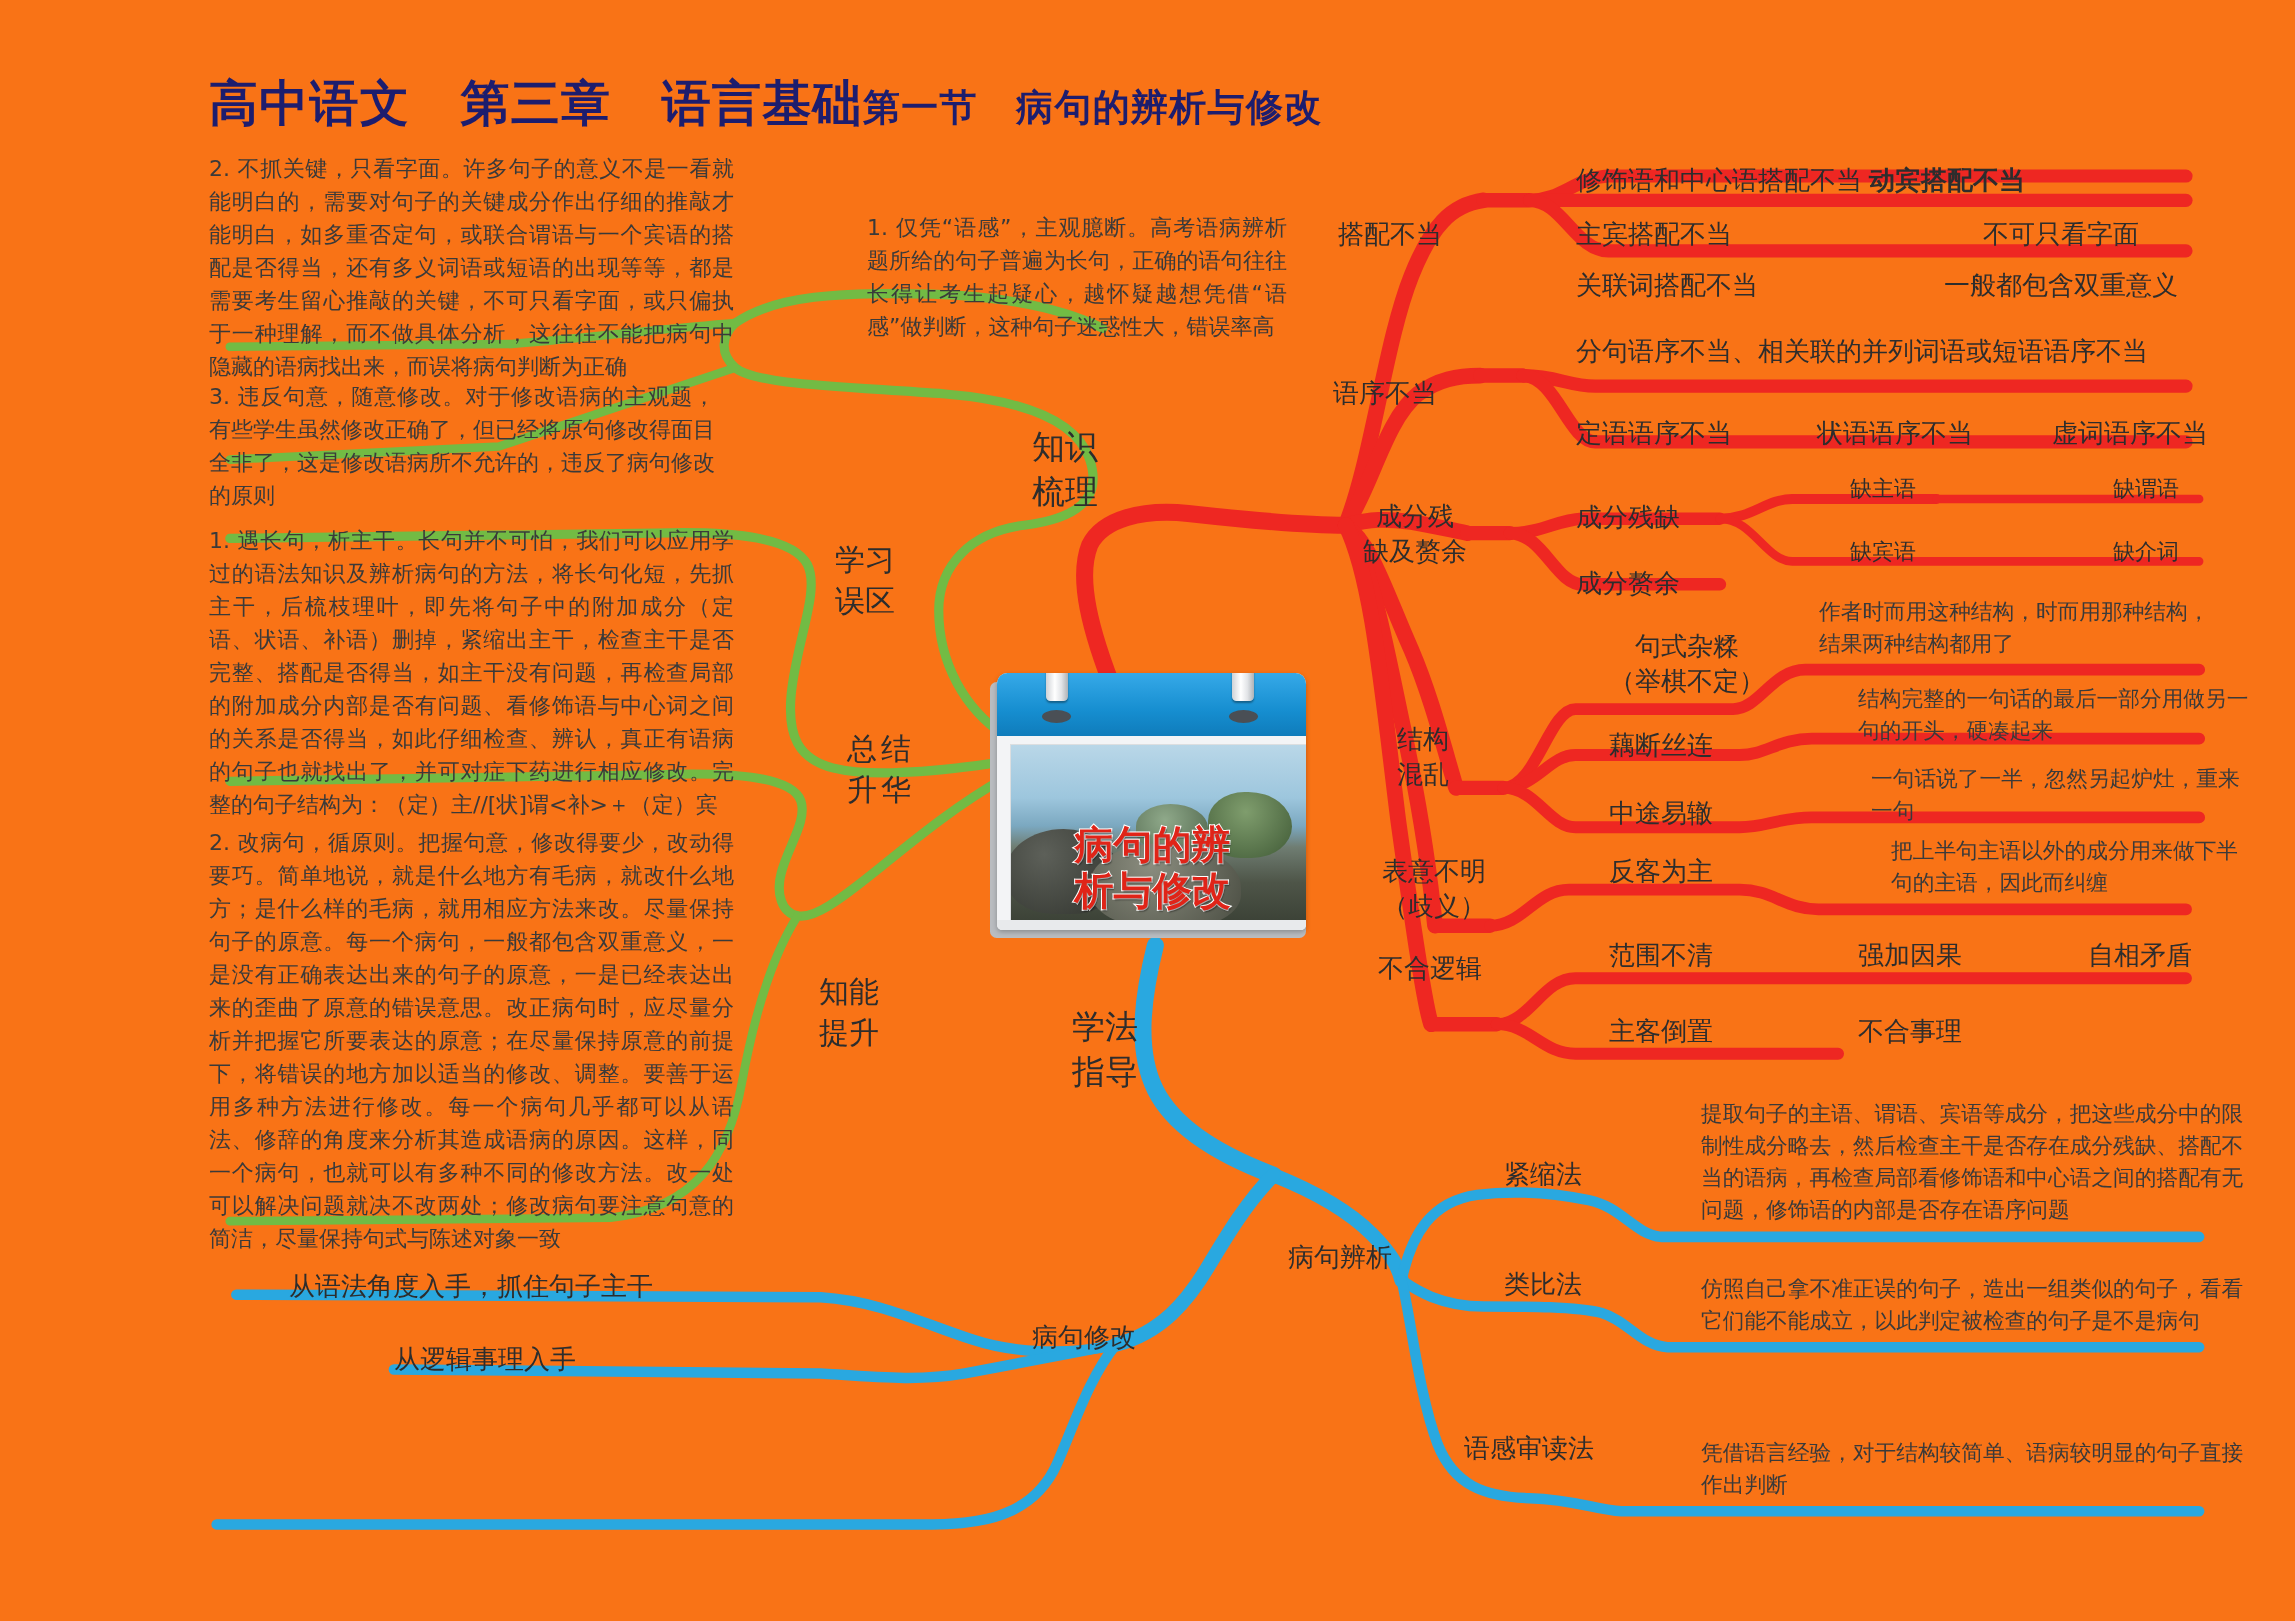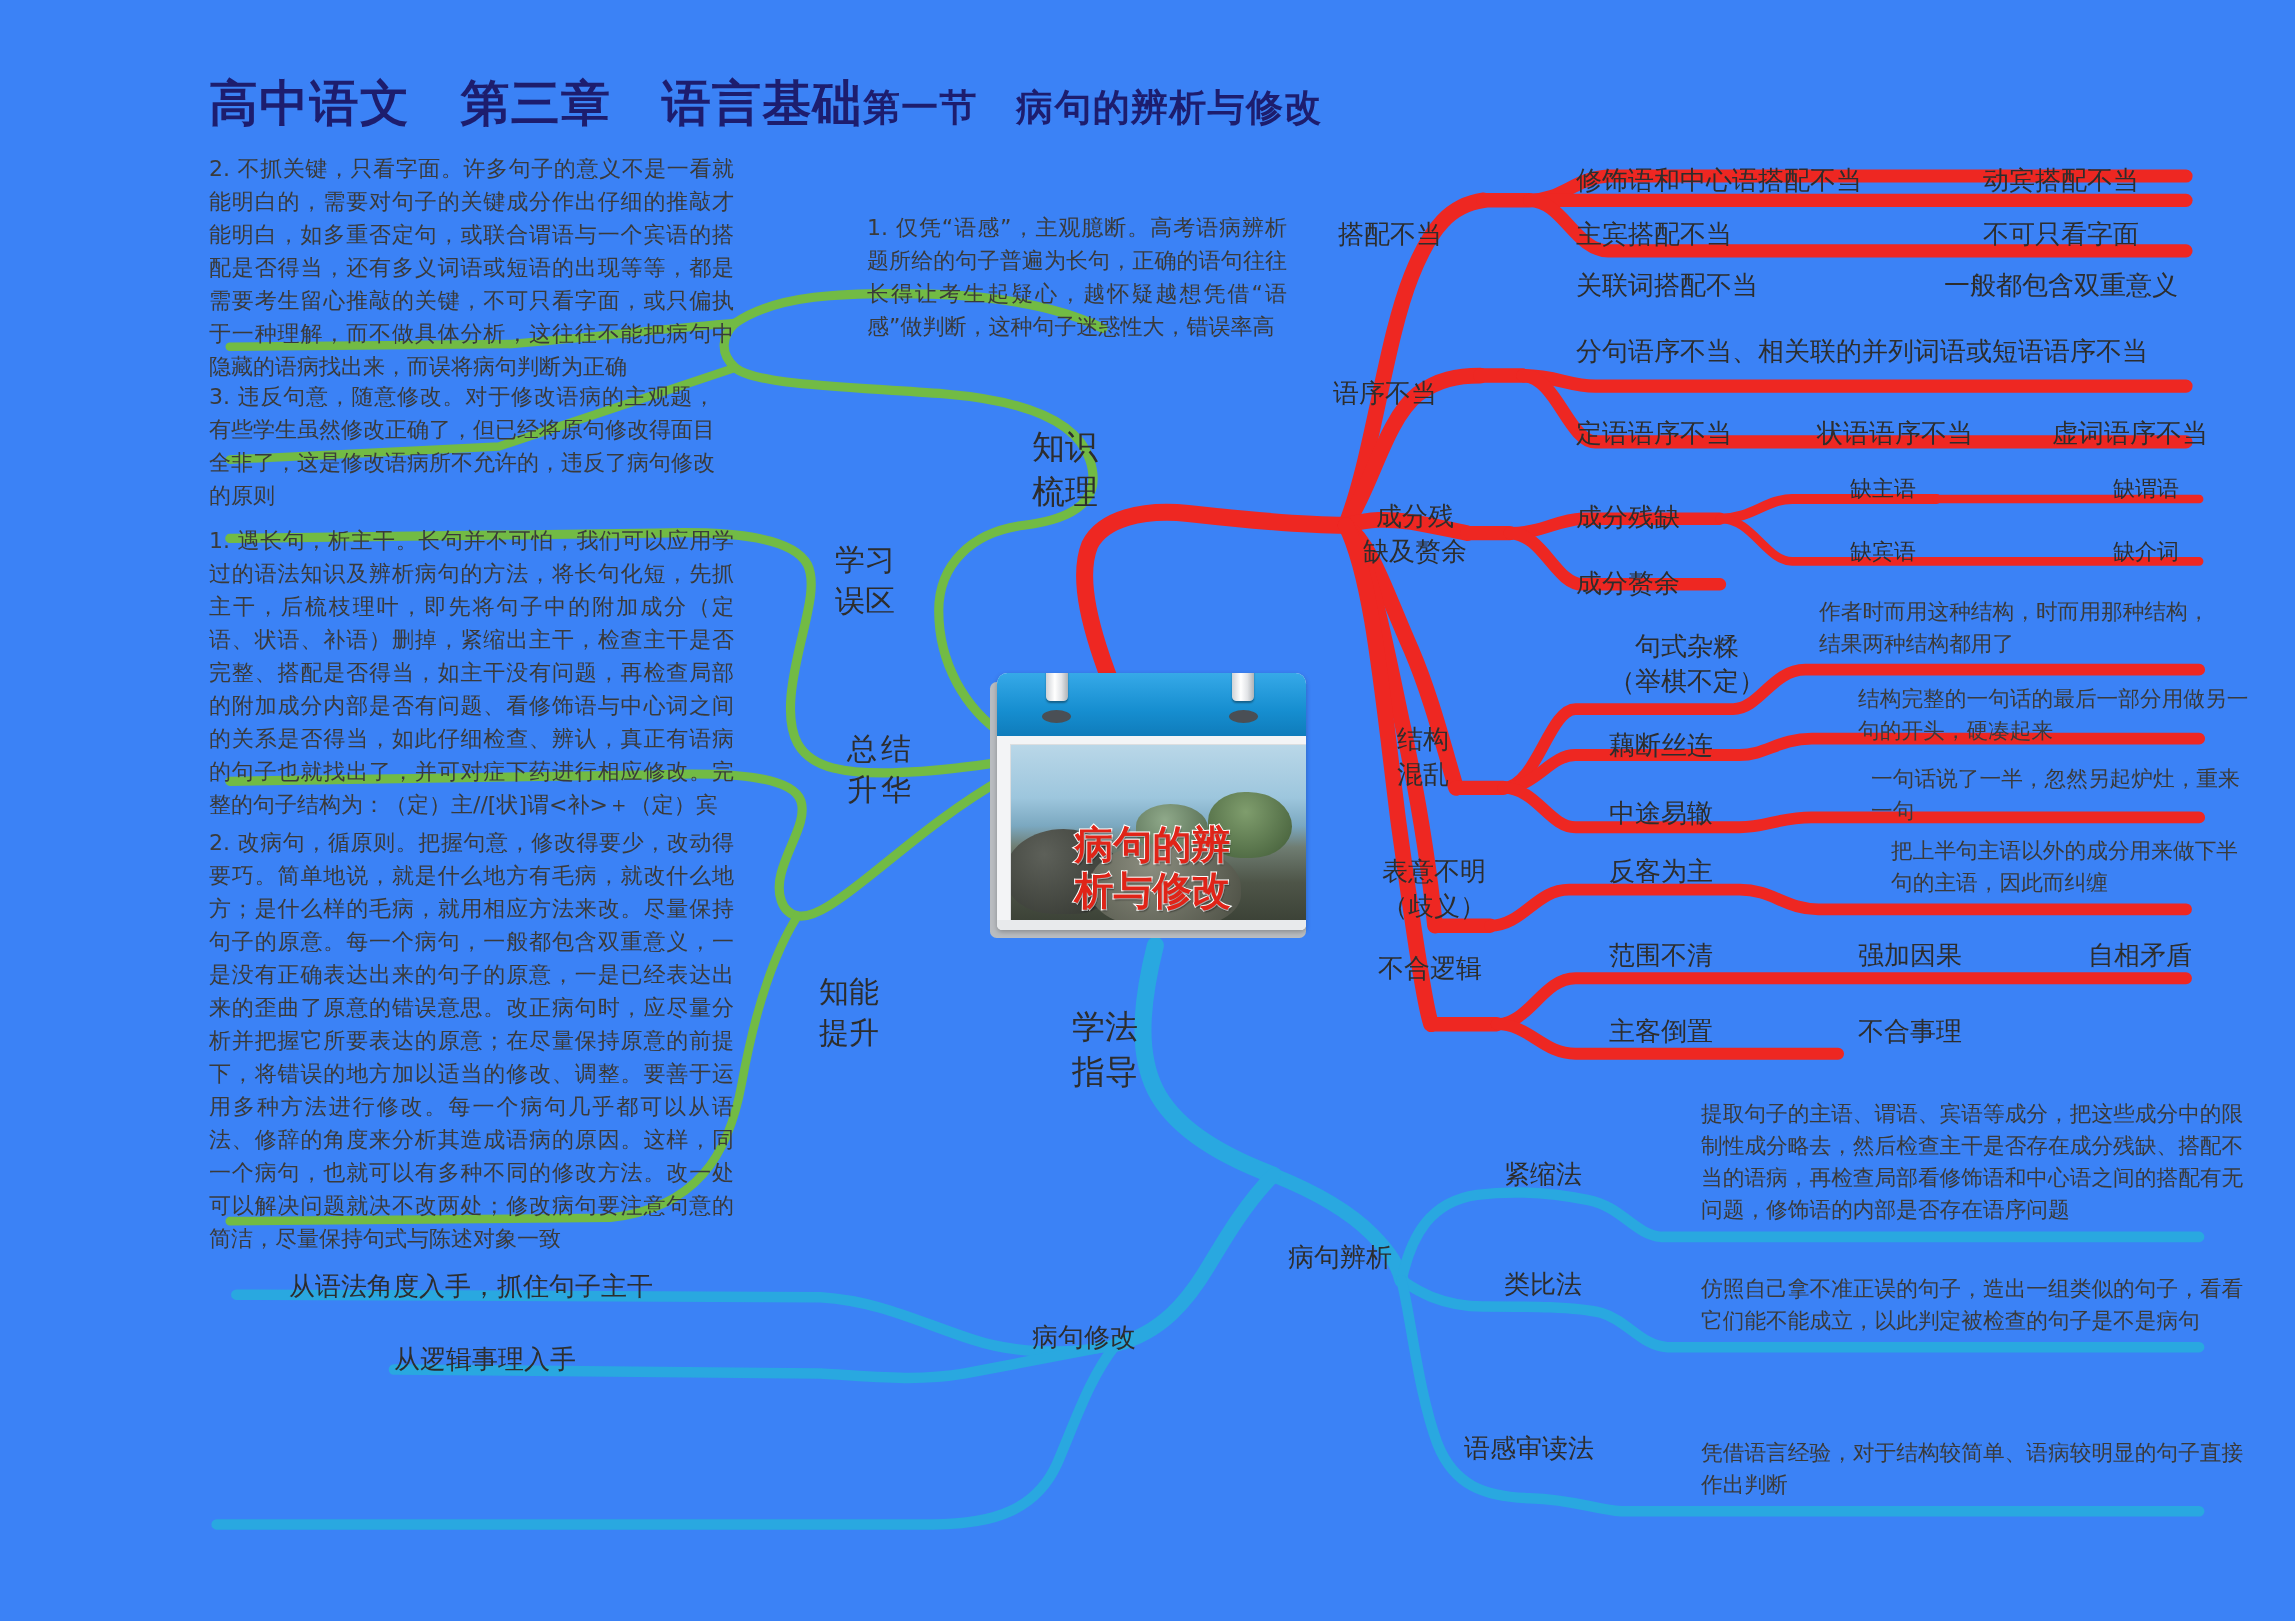--- a/index.html
+++ b/index.html
@@ -4,21 +4,21 @@
 <style>
   html,body{margin:0;padding:0;background:#ffffff;}
   body{
     font-family:"DejaVu Sans","Liberation Sans",sans-serif;
     color:#2b2b2b;
   }
   #canvas{
     position:relative;
     width:2295px;
     height:1621px;
-    background:#3b82f6;
+    background:#f97316;
     overflow:hidden;
   }
   svg#wires{
     position:absolute;left:0;top:0;width:2295px;height:1621px;
     pointer-events:none;
   }
 
   
   #title{
     position:absolute;left:209px;top:71px;
@@ -269,21 +269,21 @@
 
   <div class="note" style="left:867px;top:211px;width:420px;">1. 仅凭“语感”，主观臆断。高考语病辨析题所给的句子普遍为长句，正确的语句往往长得让考生起疑心，越怀疑越想凭借“语感”做判断，这种句子迷惑性大，错误率高</div>
   <div class="note" style="left:209px;top:152px;width:525px;">2. 不抓关键，只看字面。许多句子的意义不是一看就能明白的，需要对句子的关键成分作出仔细的推敲才能明白，如多重否定句，或联合谓语与一个宾语的搭配是否得当，还有多义词语或短语的出现等等，都是需要考生留心推敲的关键，不可只看字面，或只偏执于一种理解，而不做具体分析，这往往不能把病句中隐藏的语病找出来，而误将病句判断为正确</div>
   <div class="note" style="left:209px;top:380px;width:506px;">3. 违反句意，随意修改。对于修改语病的主观题，有些学生虽然修改正确了，但已经将原句修改得面目全非了，这是修改语病所不允许的，违反了病句修改的原则</div>
 
   <div class="note" style="left:209px;top:524px;width:525px;">1. 遇长句，析主干。长句并不可怕，我们可以应用学过的语法知识及辨析病句的方法，将长句化短，先抓主干，后梳枝理叶，即先将句子中的附加成分（定语、状语、补语）删掉，紧缩出主干，检查主干是否完整、搭配是否得当，如主干没有问题，再检查局部的附加成分内部是否有问题、看修饰语与中心词之间的关系是否得当，如此仔细检查、辨认，真正有语病的句子也就找出了，并可对症下药进行相应修改。完整的句子结构为：（定）主//[状]谓&lt;补&gt;＋（定）宾</div>
   <div class="note" style="left:209px;top:826px;width:525px;">2. 改病句，循原则。把握句意，修改得要少，改动得要巧。简单地说，就是什么地方有毛病，就改什么地方；是什么样的毛病，就用相应方法来改。尽量保持句子的原意。每一个病句，一般都包含双重意义，一是没有正确表达出来的句子的原意，一是已经表达出来的歪曲了原意的错误意思。改正病句时，应尽量分析并把握它所要表达的原意；在尽量保持原意的前提下，将错误的地方加以适当的修改、调整。要善于运用多种方法进行修改。每一个病句几乎都可以从语法、修辞的角度来分析其造成语病的原因。这样，同一个病句，也就可以有多种不同的修改方法。改一处可以解决问题就决不改两处；修改病句要注意句意的简洁，尽量保持句式与陈述对象一致</div>
 
   <div class="node" style="left:1338px;top:217px;">搭配不当</div>
   <div class="node" style="left:1576px;top:163px;">修饰语和中心语搭配不当</div>
-  <div class="node" style="left:1983px;top:163px;">动宾搭配不当</div>
+  <div class="node" style="left:1869px;top:163px;font-weight:bold;">动宾搭配不当</div>
   <div class="node" style="left:1576px;top:217px;">主宾搭配不当</div>
   <div class="node" style="left:1983px;top:217px;">不可只看字面</div>
   <div class="node" style="left:1576px;top:268px;">关联词搭配不当</div>
   <div class="node" style="left:1944px;top:268px;">一般都包含双重意义</div>
 
   <div class="node" style="left:1333px;top:376px;">语序不当</div>
   <div class="node" style="left:1576px;top:334px;">分句语序不当、相关联的并列词语或短语语序不当</div>
   <div class="node" style="left:1576px;top:416px;">定语语序不当</div>
   <div class="node" style="left:1817px;top:416px;">状语语序不当</div>
   <div class="node" style="left:2052px;top:416px;">虚词语序不当</div>

